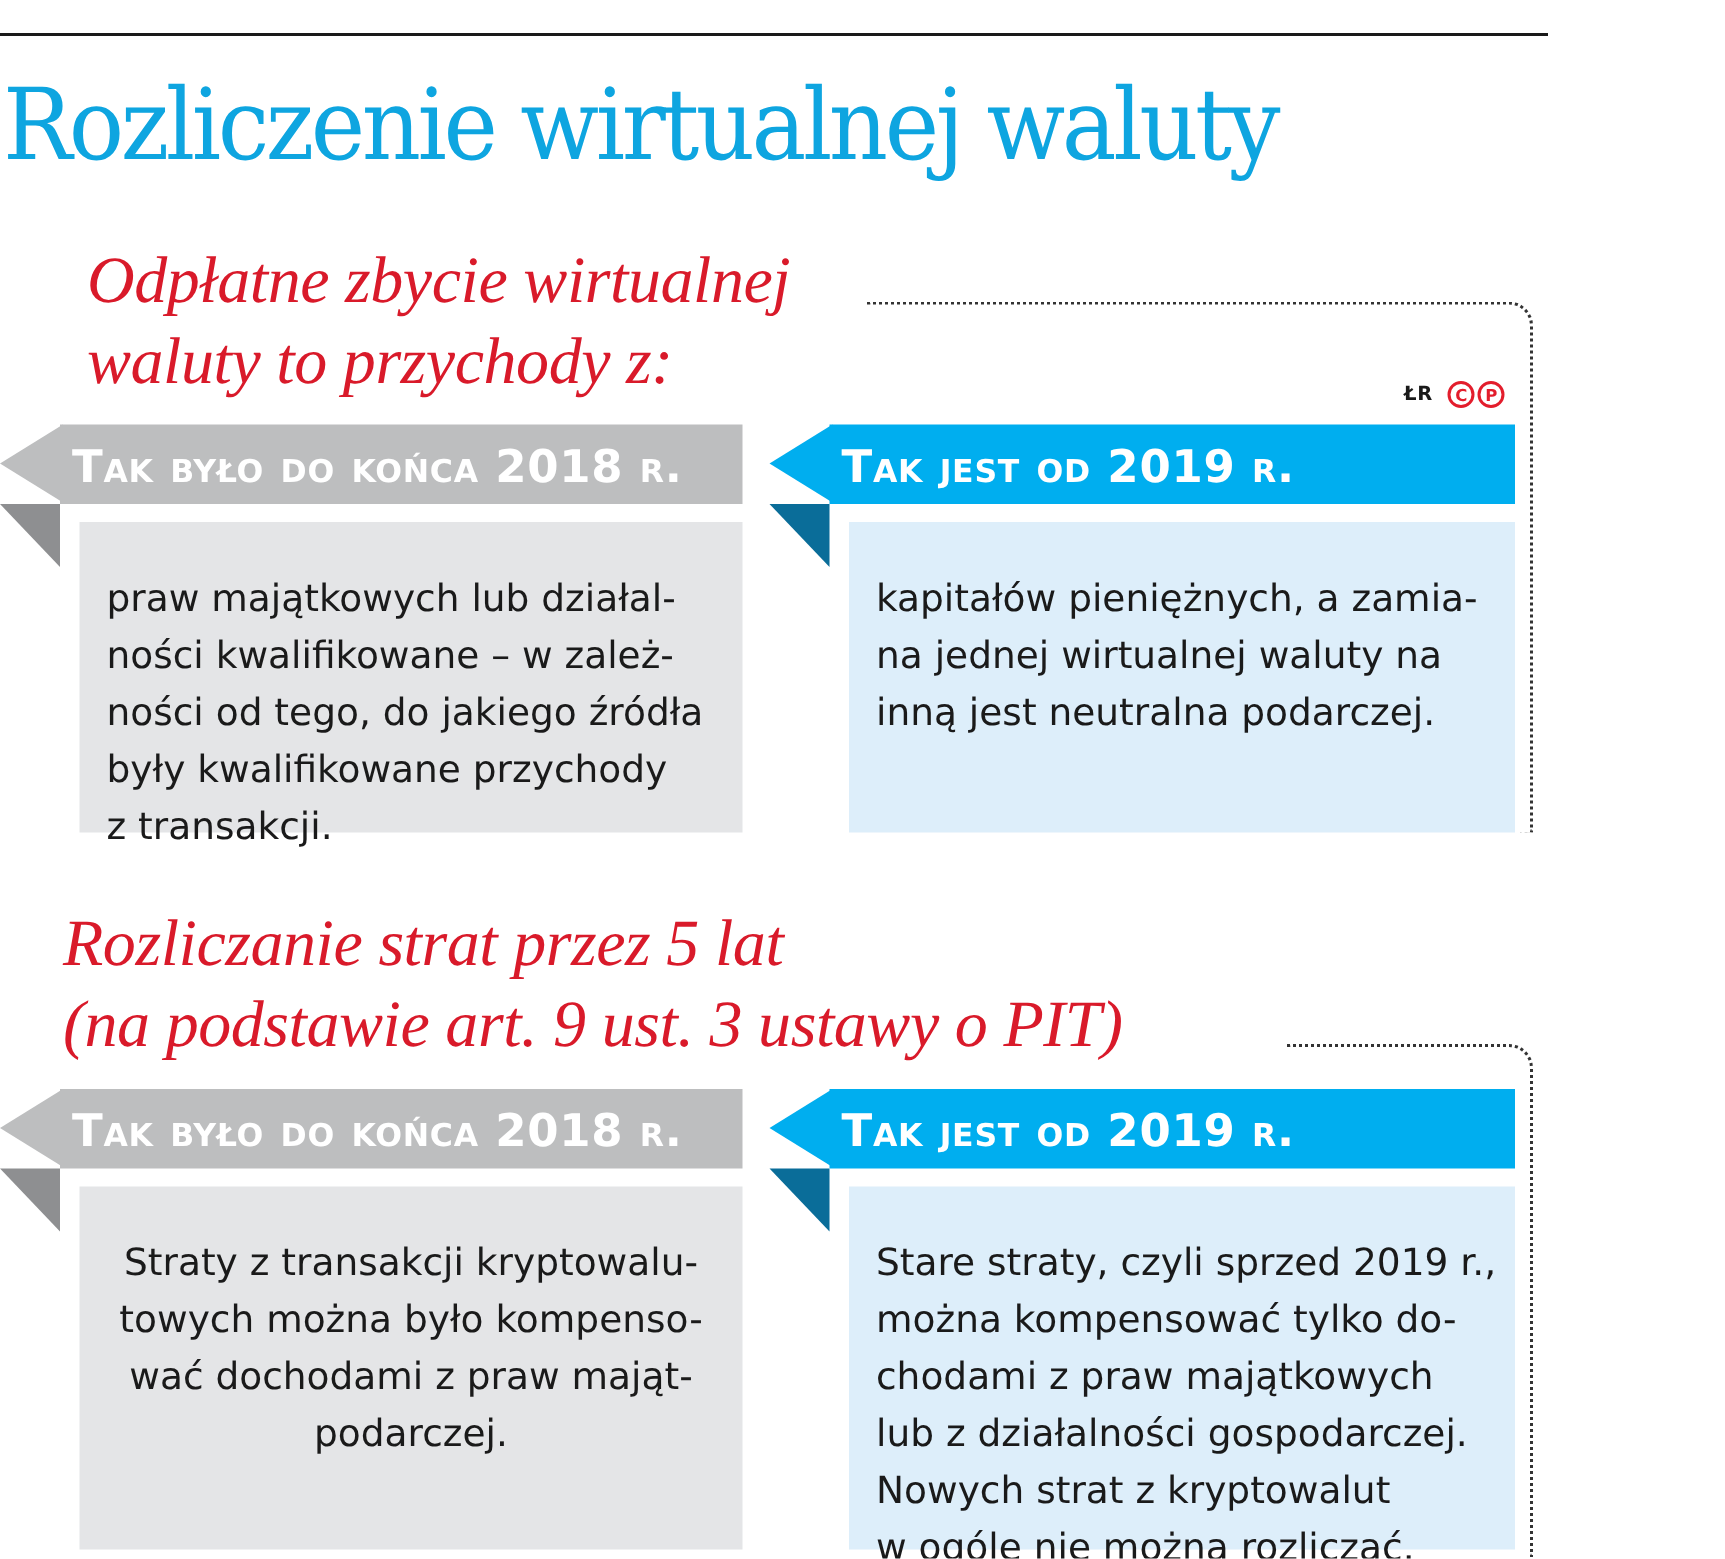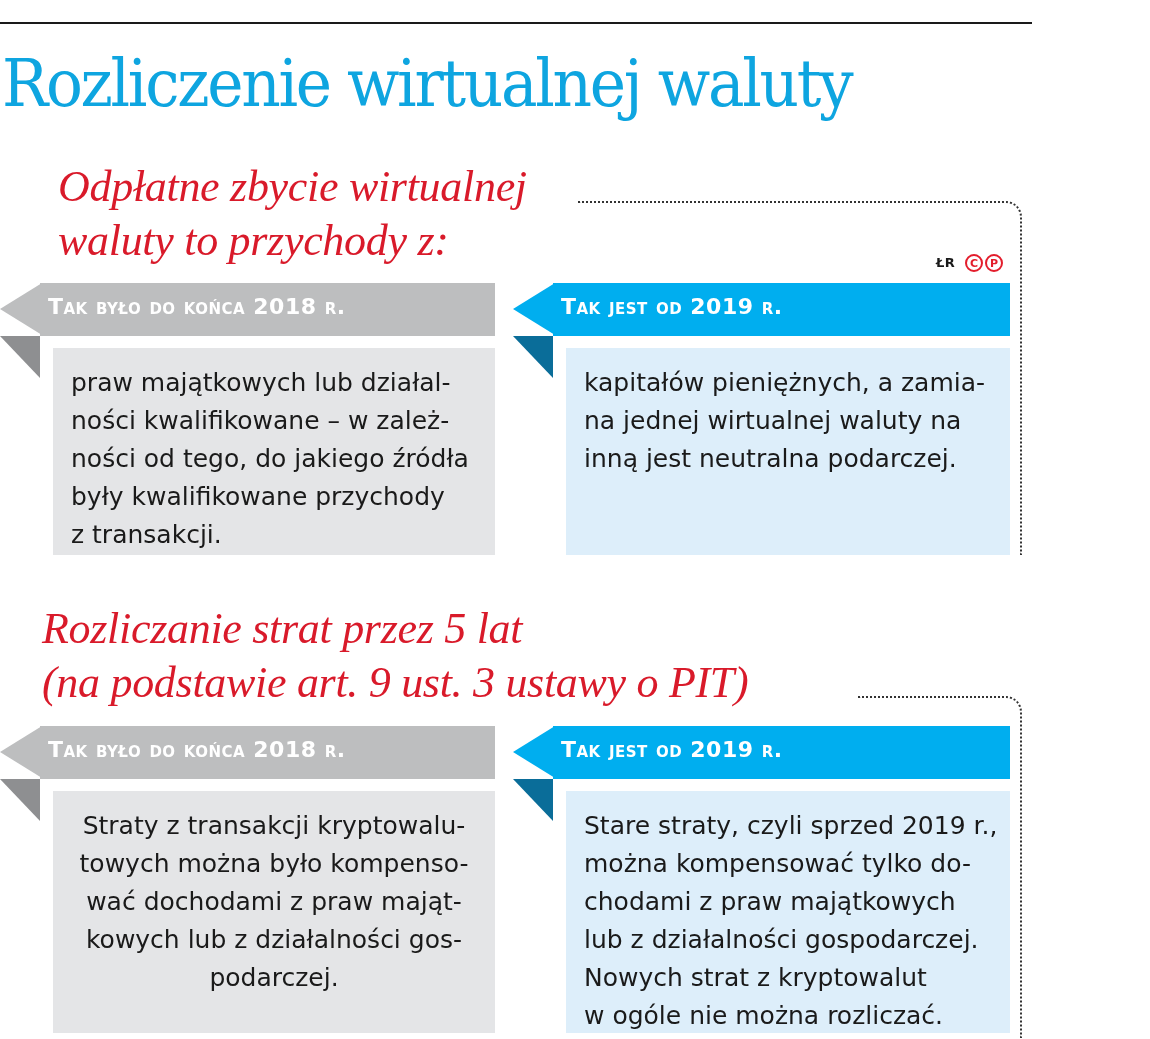--- a/index.html
+++ b/index.html
@@ -34,24 +34,24 @@
   .ribbon { height: 53px; }
   .ribbon .band { position: absolute; left: 40px; right: 0; top: 0; height: 53px; }
   .ribbon .point { position: absolute; left: 0; top: 0; width: 0; height: 0;
     border-top: 26.5px solid transparent; border-bottom: 26.5px solid transparent;
     border-right-width: 42px; border-right-style: solid; }
   .ribbon .fold { position: absolute; left: 0; top: 53px; width: 0; height: 0;
     border-top-width: 42px; border-top-style: solid;
     border-left: 40px solid transparent; }
   .ribbon-label {
     position: absolute; left: 48px; top: 11px;
-    color: #ffffff; font-weight: bold; font-size: 22px; letter-spacing: 0.5px;
+    color: #ffffff; font-weight: bold; font-size: 30px; letter-spacing: 0.5px;
     font-variant: small-caps; white-space: nowrap;
   }
-  .body-box { box-sizing: border-box; padding: 16px 18px 0 18px;
+  .body-box { box-sizing: border-box; padding: 32px 18px 0 18px;
     font-size: 25px; line-height: 38px; color: #1a1a1a; }
   .body-line { display: block; white-space: nowrap; }
 </style>
 </head>
 <body>
 
 <div class="abs top-rule"></div>
 
 <h1 class="abs main-title" style="color:#0ea5e0;">Rozliczenie wirtualnej waluty</h1>
 
@@ -106,21 +106,20 @@
 <div class="abs ribbon" style="left:0; top:726px; width:495px;">
   <div class="band" style="background:#bdbebf;"></div>
   <div class="point" style="border-right-color:#bdbebf;"></div>
   <div class="fold" style="border-top-color:#8e8f91;"></div>
   <span class="ribbon-label">Tak było do końca 2018 r.</span>
 </div>
 <div class="abs body-box" style="left:53px; top:791px; width:442px; height:242px; background:#e4e5e7;text-align:center;">
   <span class="body-line">Straty z transakcji kryptowalu-</span>
   <span class="body-line">towych można było kompenso-</span>
   <span class="body-line">wać dochodami z praw mająt-</span>
-  <span class="body-line">kowych lub z działalności gos-</span>
   <span class="body-line">podarczej.</span>
 </div>
 
 <div class="abs ribbon" style="left:513px; top:726px; width:497px;">
   <div class="band" style="background:#00aeef;"></div>
   <div class="point" style="border-right-color:#00aeef;"></div>
   <div class="fold" style="border-top-color:#0a6d99;"></div>
   <span class="ribbon-label">Tak jest od 2019 r.</span>
 </div>
 <div class="abs body-box" style="left:566px; top:791px; width:444px; height:242px; background:#ddeefa;">

